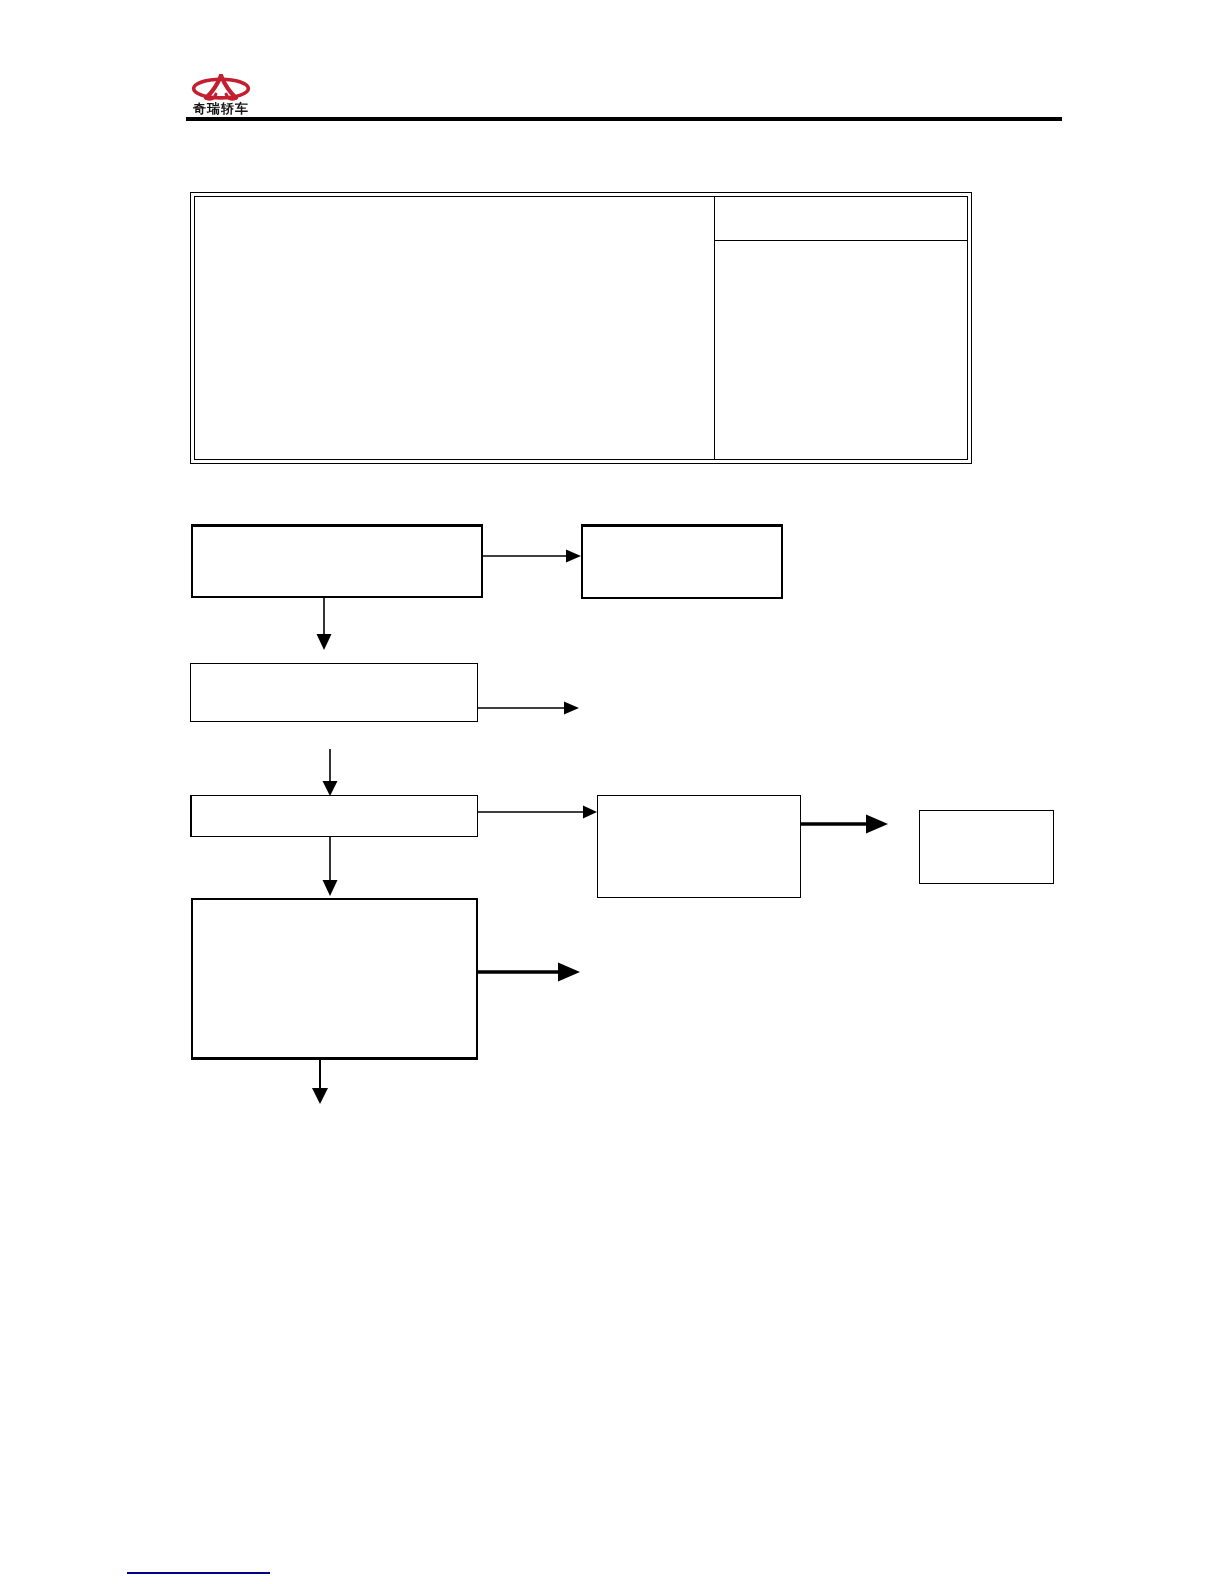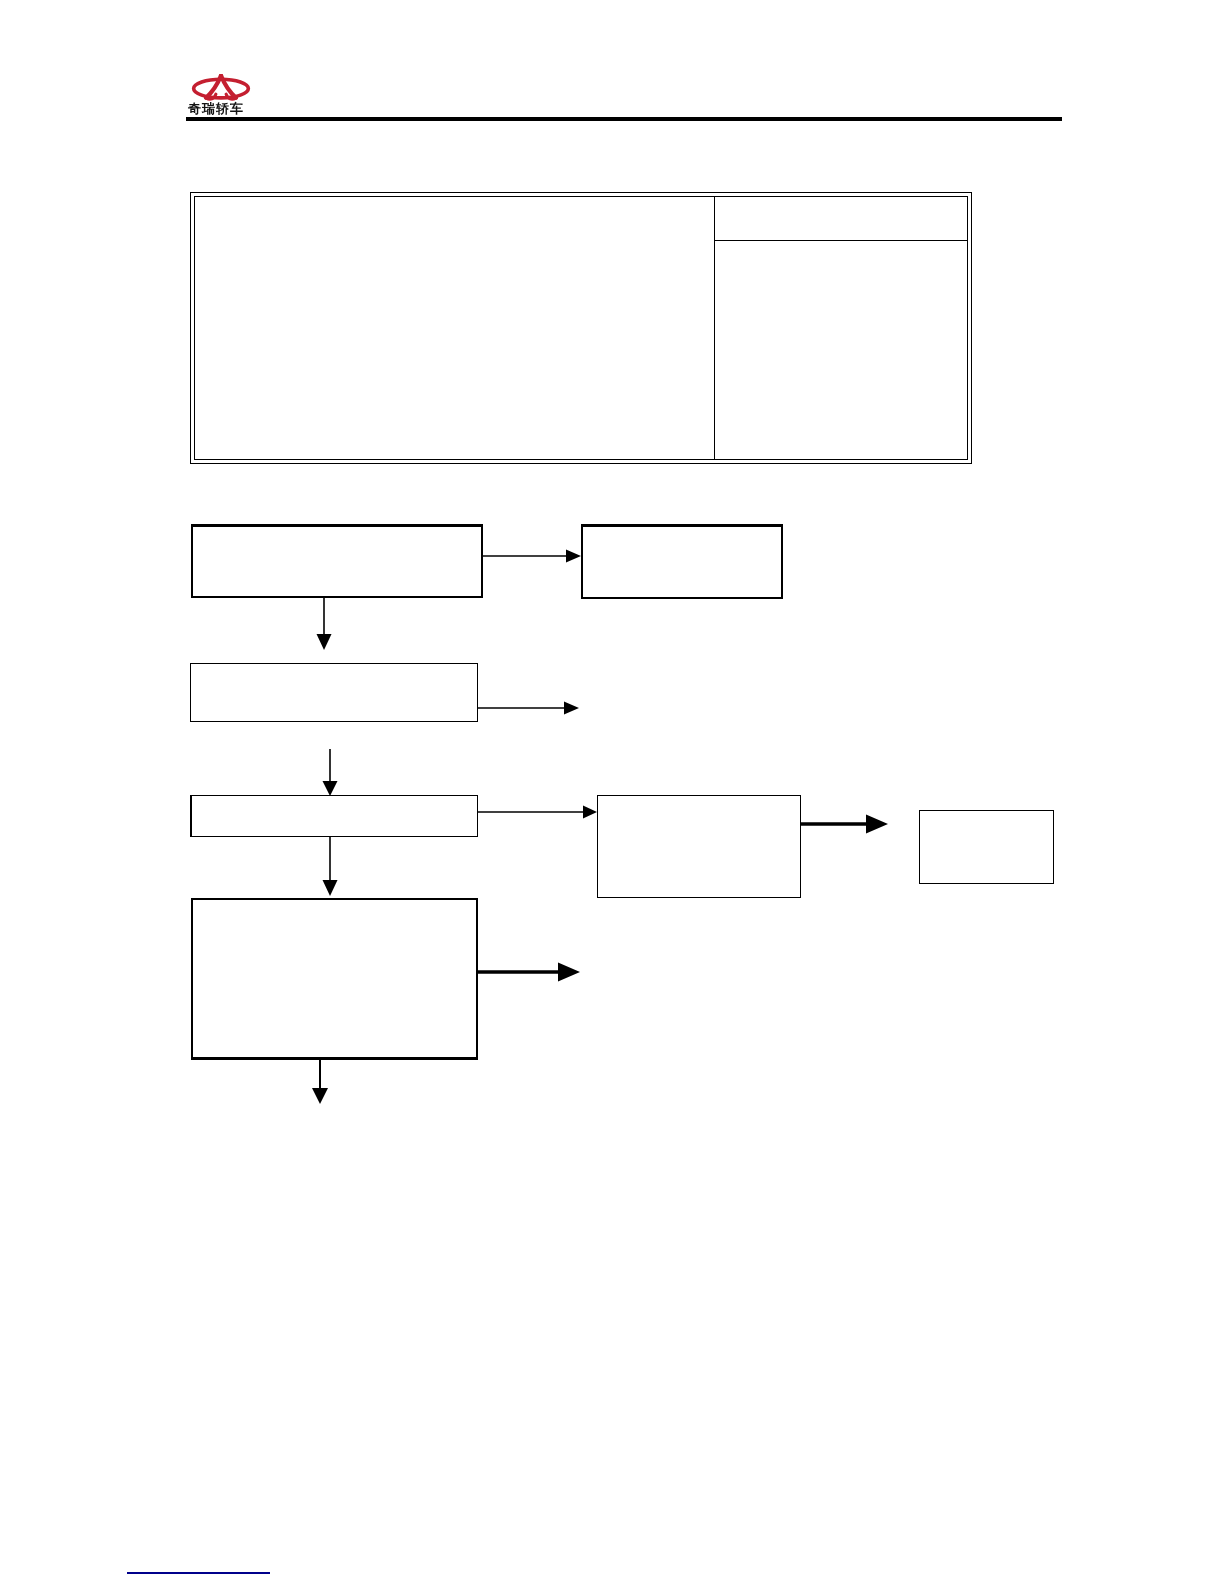--- a/index.html
+++ b/index.html
@@ -19,20 +19,21 @@
     overflow: hidden;
     font-family: "Liberation Sans", sans-serif;
   }
 
   
   .logo {
     position: absolute;
     left: 188px;
     top: 74px;
     width: 66px;
+    text-align: center;
   }
   .logo .emblem {
     display: block;
     width: 64px;
     height: 27px;
     margin: 0 auto;
     color: var(--accent);
   }
   .logo-text {
     margin-top: 1px;

